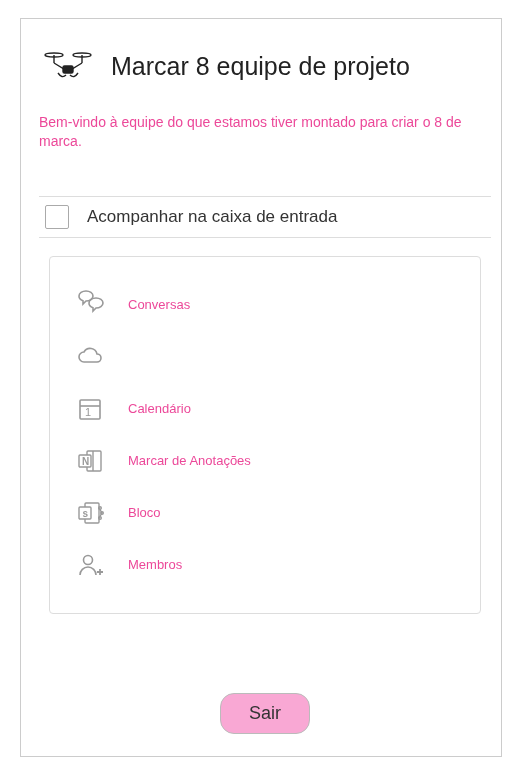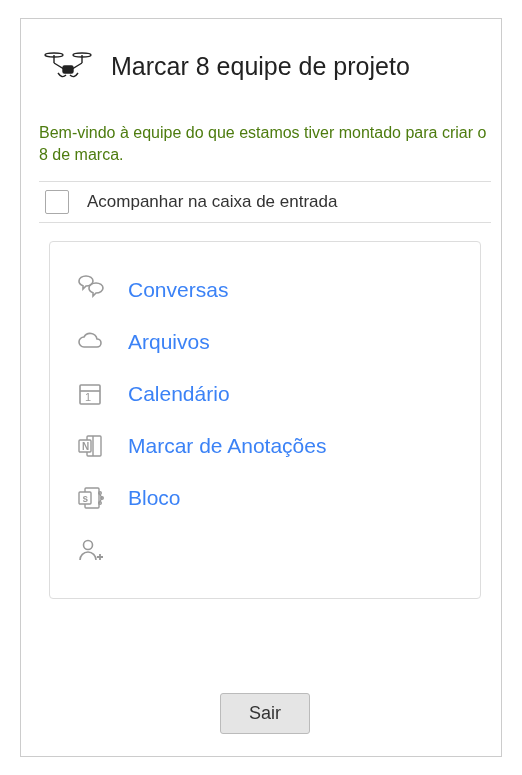--- a/index.html
+++ b/index.html
@@ -35,29 +35,30 @@
       background: #fff;
       display: flex;
       align-items: center;
       justify-content: center;
       overflow: hidden;
       flex-shrink: 0;
     }
     .title-block { display: flex; flex-direction: column; }
     .group-title { font-size: 25px; color: #222; font-weight: 400; line-height: 1.15; }
     .group-subtitle { font-size: 17px; color: #7a7a7a; margin-top: 2px; }
-    .welcome { font-size: 16px; color: #4d7c0f; line-height: 1.35; margin-bottom: 16px; margin-top: 9px; }
+    .welcome { font-size: 14px; color: #ec4899; line-height: 1.35; margin-bottom: 16px; }
     .follow-row {
       display: flex;
       align-items: center;
       gap: 18px;
       border-top: 1px solid #ddd;
       border-bottom: 1px solid #ddd;
       padding: 8px 0 8px 6px;
       margin-bottom: 18px;
+      margin-top: 29px;
     }
     .checkbox {
       width: 24px;
       height: 24px;
       border: 1.5px solid #aaa;
       border-radius: 2px;
       background: #fff;
       cursor: pointer;
       flex-shrink: 0;
     }
@@ -77,32 +78,32 @@
     }
     .nav-item .icon {
       width: 32px;
       height: 32px;
       display: flex;
       align-items: center;
       justify-content: center;
       color: #888;
       flex-shrink: 0;
     }
-    .nav-label { font-size: 21px; color: #3b82f6; }
+    .nav-label { font-size: 13px; color: #ec4899; }
     .footer {
       display: flex;
       justify-content: center;
       margin-top: auto;
       padding-top: 18px;
     }
     .leave-button {
       padding: 9px 28px;
       border: 1px solid #bbb;
-      border-radius: 3px;
-      background: #e5e5e5;
+      border-radius: 14px;
+      background: #f9a8d4;
       font-size: 18px;
       color: #333;
       cursor: pointer;
       font-family: inherit;
     }
     svg { display: block; }
   </style>
 </head>
 <body>
 
@@ -146,21 +147,20 @@
       </span>
       <span class="nav-label">Conversas</span>
     </div>
 
     <div class="nav-item">
       <span class="icon">
         <svg width="30" height="30" viewBox="0 0 30 30" fill="none" stroke="#999" stroke-width="1.6">
           <path d="M9 20 a5 5 0 0 1 0-10 a7 7 0 0 1 13 2 a4 4 0 0 1 0 8 z"></path>
         </svg>
       </span>
-      <span class="nav-label">Arquivos</span>
     </div>
 
     <div class="nav-item">
       <span class="icon">
         <svg width="30" height="30" viewBox="0 0 30 30" fill="none" stroke="#999" stroke-width="1.6">
           <rect x="5" y="6" width="20" height="19" rx="1"></rect>
           <line x1="5" y1="12" x2="25" y2="12"></line>
           <text x="10" y="22" font-size="11" fill="#999" stroke="none" font-family="Arial">1</text>
         </svg>
       </span>
@@ -196,20 +196,21 @@
     </div>
 
     <div class="nav-item">
       <span class="icon">
         <svg width="30" height="30" viewBox="0 0 30 30" fill="none" stroke="#999" stroke-width="1.6">
           <circle cx="13" cy="10" r="4.5"></circle>
           <path d="M5 25 a8 8 0 0 1 16 0"></path>
           <path d="M22 22 h6 M25 19 v6" stroke-width="1.8"></path>
         </svg>
       </span>
+      <span class="nav-label">Membros</span>
     </div>
 
   </div>
 
   <div class="footer">
     <button class="leave-button">Sair</button>
   </div>
 
 </div>
 

